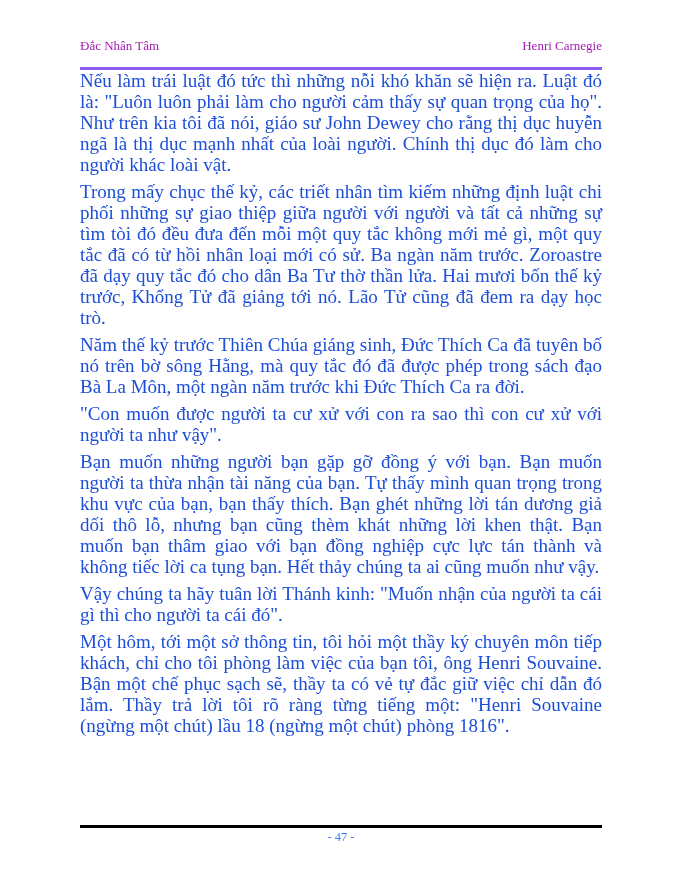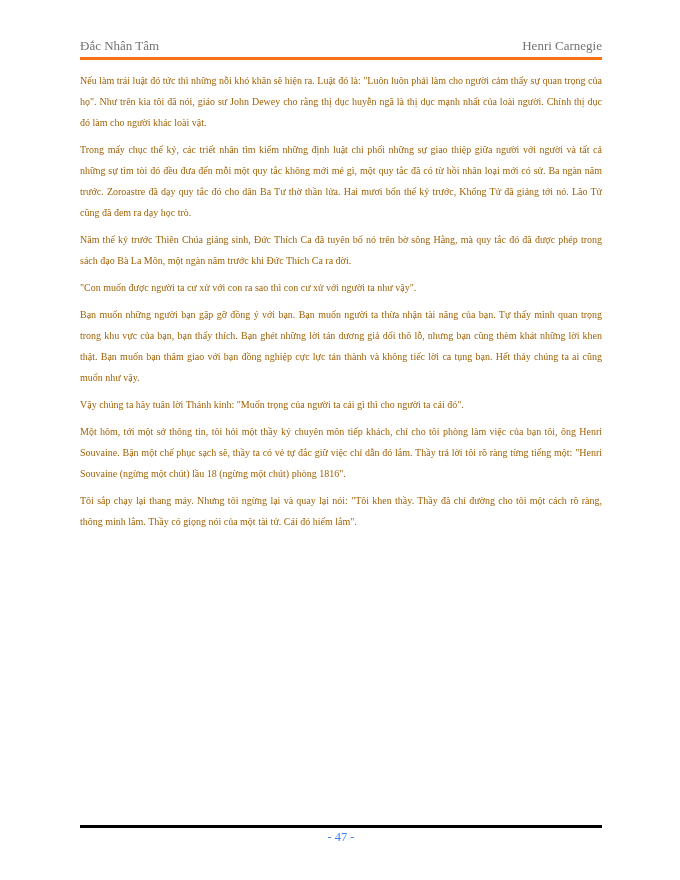--- a/index.html
+++ b/index.html
@@ -17,34 +17,34 @@
   }
   .header {
     position: absolute;
     left: 80px;
     top: 38px;
     width: 522px;
     display: flex;
     justify-content: space-between;
     align-items: flex-end;
     font-size: 13px;
-    color: #737373;
-    border-bottom: 3px solid #f97316;
-    padding-bottom: 3px;
+    color: #a21caf;
+    border-bottom: 3px solid #8b5cf6;
+    padding-bottom: 13px;
     box-sizing: content-box;
   }
   .body-text {
     position: absolute;
     left: 80px;
     top: 70px;
     width: 522px;
-    font-size: 10px;
+    font-size: 19px;
     line-height: 21px;
     text-align: justify;
-    color: #a16207;
+    color: #1d4ed8;
   }
   .para {
     margin: 0 0 6px 0;
   }
   .footer {
     position: absolute;
     left: 80px;
     top: 825px;
     width: 522px;
     border-top: 3px solid #000000;
@@ -63,22 +63,21 @@
     <span>Đắc Nhân Tâm</span>
     <span>Henri Carnegie</span>
   </div>
 
   <div class="body-text">
     <p class="para">Nếu làm trái luật đó tức thì những nỗi khó khăn sẽ hiện ra. Luật đó là: "Luôn luôn phải làm cho người cảm thấy sự quan trọng của họ". Như trên kia tôi đã nói, giáo sư John Dewey cho rằng thị dục huyễn ngã là thị dục mạnh nhất của loài người. Chính thị dục đó làm cho người khác loài vật.</p>
     <p class="para">Trong mấy chục thế kỷ, các triết nhân tìm kiếm những định luật chi phối những sự giao thiệp giữa người với người và tất cả những sự tìm tòi đó đều đưa đến mỗi một quy tắc không mới mẻ gì, một quy tắc đã có từ hồi nhân loại mới có sử. Ba ngàn năm trước. Zoroastre đã dạy quy tắc đó cho dân Ba Tư thờ thần lửa. Hai mươi bốn thế kỷ trước, Khổng Tử đã giảng tới nó. Lão Tử cũng đã đem ra dạy học trò.</p>
     <p class="para">Năm thế kỷ trước Thiên Chúa giáng sinh, Đức Thích Ca đã tuyên bố nó trên bờ sông Hằng, mà quy tắc đó đã được phép trong sách đạo Bà La Môn, một ngàn năm trước khi Đức Thích Ca ra đời.</p>
     <p class="para">"Con muốn được người ta cư xử với con ra sao thì con cư xử với người ta như vậy".</p>
     <p class="para">Bạn muốn những người bạn gặp gỡ đồng ý với bạn. Bạn muốn người ta thừa nhận tài năng của bạn. Tự thấy mình quan trọng trong khu vực của bạn, bạn thấy thích. Bạn ghét những lời tán dương giả dối thô lỗ, nhưng bạn cũng thèm khát những lời khen thật. Bạn muốn bạn thâm giao với bạn đồng nghiệp cực lực tán thành và không tiếc lời ca tụng bạn. Hết thảy chúng ta ai cũng muốn như vậy.</p>
-    <p class="para">Vậy chúng ta hãy tuân lời Thánh kinh: "Muốn trọng của người ta cái gì thì cho người ta cái đó".</p>
+    <p class="para">Vậy chúng ta hãy tuân lời Thánh kinh: "Muốn nhận của người ta cái gì thì cho người ta cái đó".</p>
     <p class="para">Một hôm, tới một sở thông tin, tôi hỏi một thầy ký chuyên môn tiếp khách, chỉ cho tôi phòng làm việc của bạn tôi, ông Henri Souvaine. Bận một chế phục sạch sẽ, thầy ta có vẻ tự đắc giữ việc chỉ dẫn đó lắm. Thầy trả lời tôi rõ ràng từng tiếng một: "Henri Souvaine (ngừng một chút) lầu 18 (ngừng một chút) phòng 1816".</p>
-    <p class="para">Tôi sắp chạy lại thang máy. Nhưng tôi ngừng lại và quay lại nói: "Tôi khen thầy. Thầy đã chỉ đường cho tôi một cách rõ ràng, thông minh lắm. Thầy có giọng nói của một tài tử. Cái đó hiếm lắm".</p>
   </div>
 
   <div class="footer">
     <span>- 47 -</span>
   </div>
 
 </div>
 
 </body></html>

